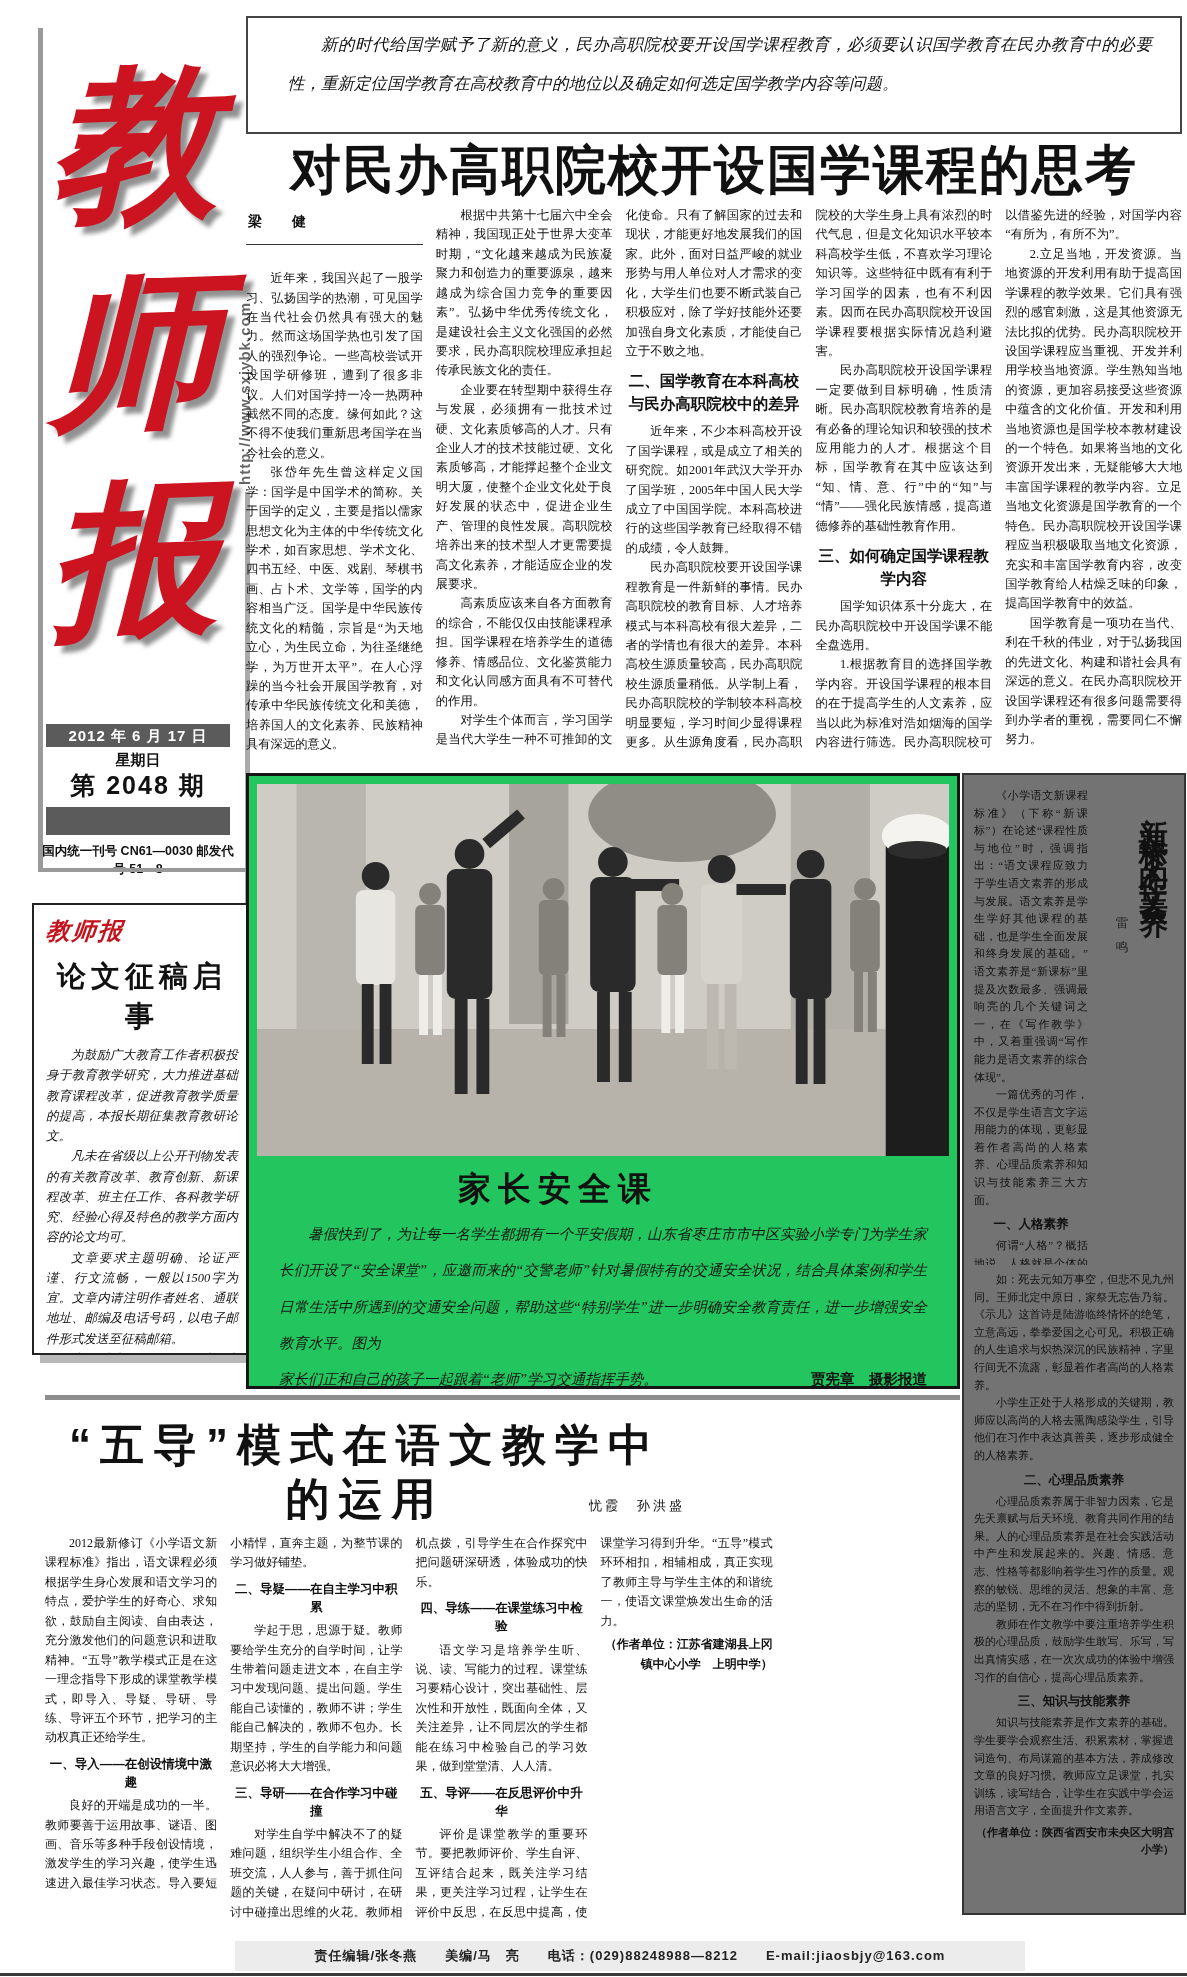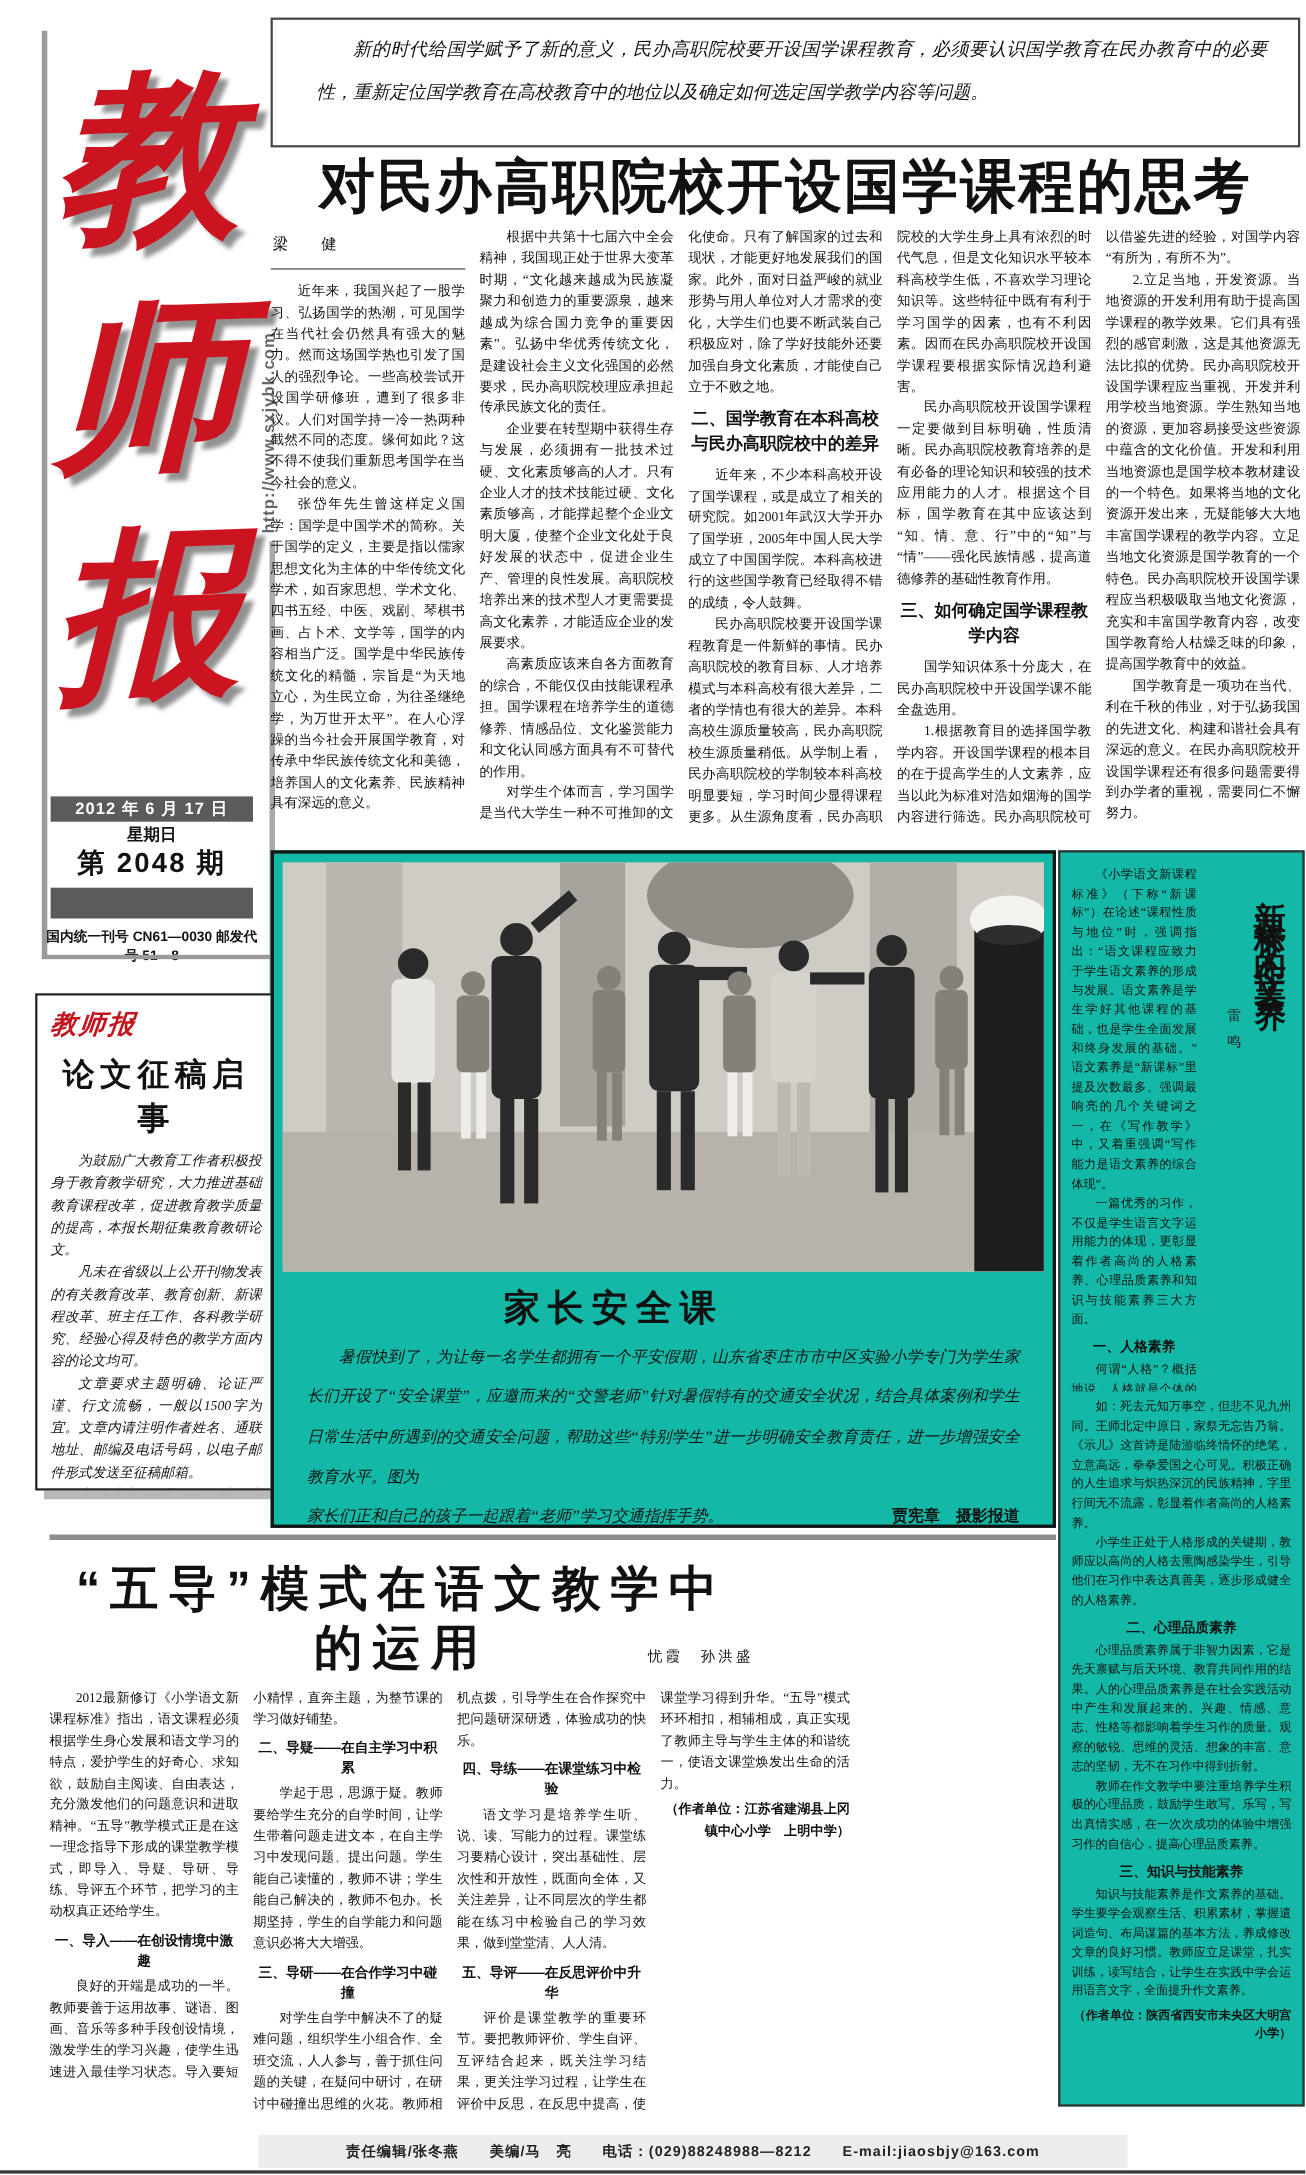--- a/index.html
+++ b/index.html
@@ -40,35 +40,35 @@
   #main-headline{left:246px;top:140px;width:936px;text-align:center;font:900 51px/60px "Liberation Sans",sans-serif;
                  letter-spacing:2px;transform:scaleY(1.04);}
   #main-article{left:246px;top:206px;width:936px;height:556px;overflow:hidden;}
   .cols5{column-count:5;column-gap:13px;column-fill:auto;height:100%;}
   #main-article .bi{font-size:12.3px;line-height:1.58;}
   .bi{margin:0;}
   .t-p{text-indent:2em;text-align:justify;}
   .t-h{font-family:"Liberation Sans",sans-serif;font-weight:700;text-align:center;text-indent:0;
        font-size:15.5px !important;line-height:1.45 !important;margin:9px 0 7px;}
   .t-tail{text-align:right;text-indent:0;margin-top:4px;font-weight:bold;}
-  .t-byline{font-family:"Liberation Sans",sans-serif;font-weight:400;font-size:14px !important;letter-spacing:8px;
-            border-bottom:1.5px solid #333;padding:4px 2px 12px;margin-bottom:10px;text-indent:0;}
-
-  
-  #photo-box{left:246px;top:773px;width:714px;height:616px;border:3px solid #151515;background:#14b8a6;
+  .t-byline{font-family:"Liberation Sans",sans-serif;font-weight:700;font-size:14px !important;letter-spacing:8px;
+            border-bottom:1.5px solid #333;padding:4px 2px 12px;margin-bottom:24px;text-indent:0;}
+
+  
+  #photo-box{left:246px;top:773px;width:714px;height:616px;border:3px solid #151515;background:#22c55e;
              box-sizing:border-box;padding:8px 8px 0;}
   #photo{width:100%;height:372px;background:#c9c7c1;display:block;}
   #cap-title{margin:14px 0 6px;text-align:center;transform:translateX(-45px);
              font:900 33px/38px "Liberation Sans",sans-serif;letter-spacing:7px;}
   #cap-text{padding:2px 22px 0;font-size:14.5px;line-height:2.5;text-align:justify;text-indent:2em;font-style:italic;}
   #cap-last{display:flex;justify-content:space-between;padding:0 22px;font-size:14.5px;line-height:2.5;font-style:italic;}
   #cap-credit{font-family:"Liberation Sans",sans-serif;font-weight:700;font-style:normal;}
 
   
-  #right-box{left:962px;top:773px;width:224px;height:1142px;border:2px solid #333;background:#14b8a6;
+  #right-box{left:962px;top:773px;width:224px;height:1142px;border:2px solid #333;background:#737373;
              box-sizing:border-box;padding:12px 10px;overflow:hidden;}
   #rtop{display:flex;height:478px;overflow:hidden;}
   #rintro{flex:1;overflow:hidden;}
   #rintro .bi{font-size:11px;line-height:1.6;}
   #rside{width:86px;display:flex;justify-content:flex-end;}
   #rauthor{writing-mode:vertical-rl;font:12.5px "Liberation Sans",sans-serif;color:#222;margin:120px 4px 0 0;letter-spacing:6px;}
   #rtitle{writing-mode:vertical-rl;font:900 29px "Liberation Sans",sans-serif;letter-spacing:11px;margin-top:8px;}
   #rbody{margin-top:6px;overflow:hidden;height:600px;}
   #rbody .bi{font-size:11px;line-height:1.6;}
   #right-box .t-h{font-size:12.5px !important;margin:6px 0 4px;}

